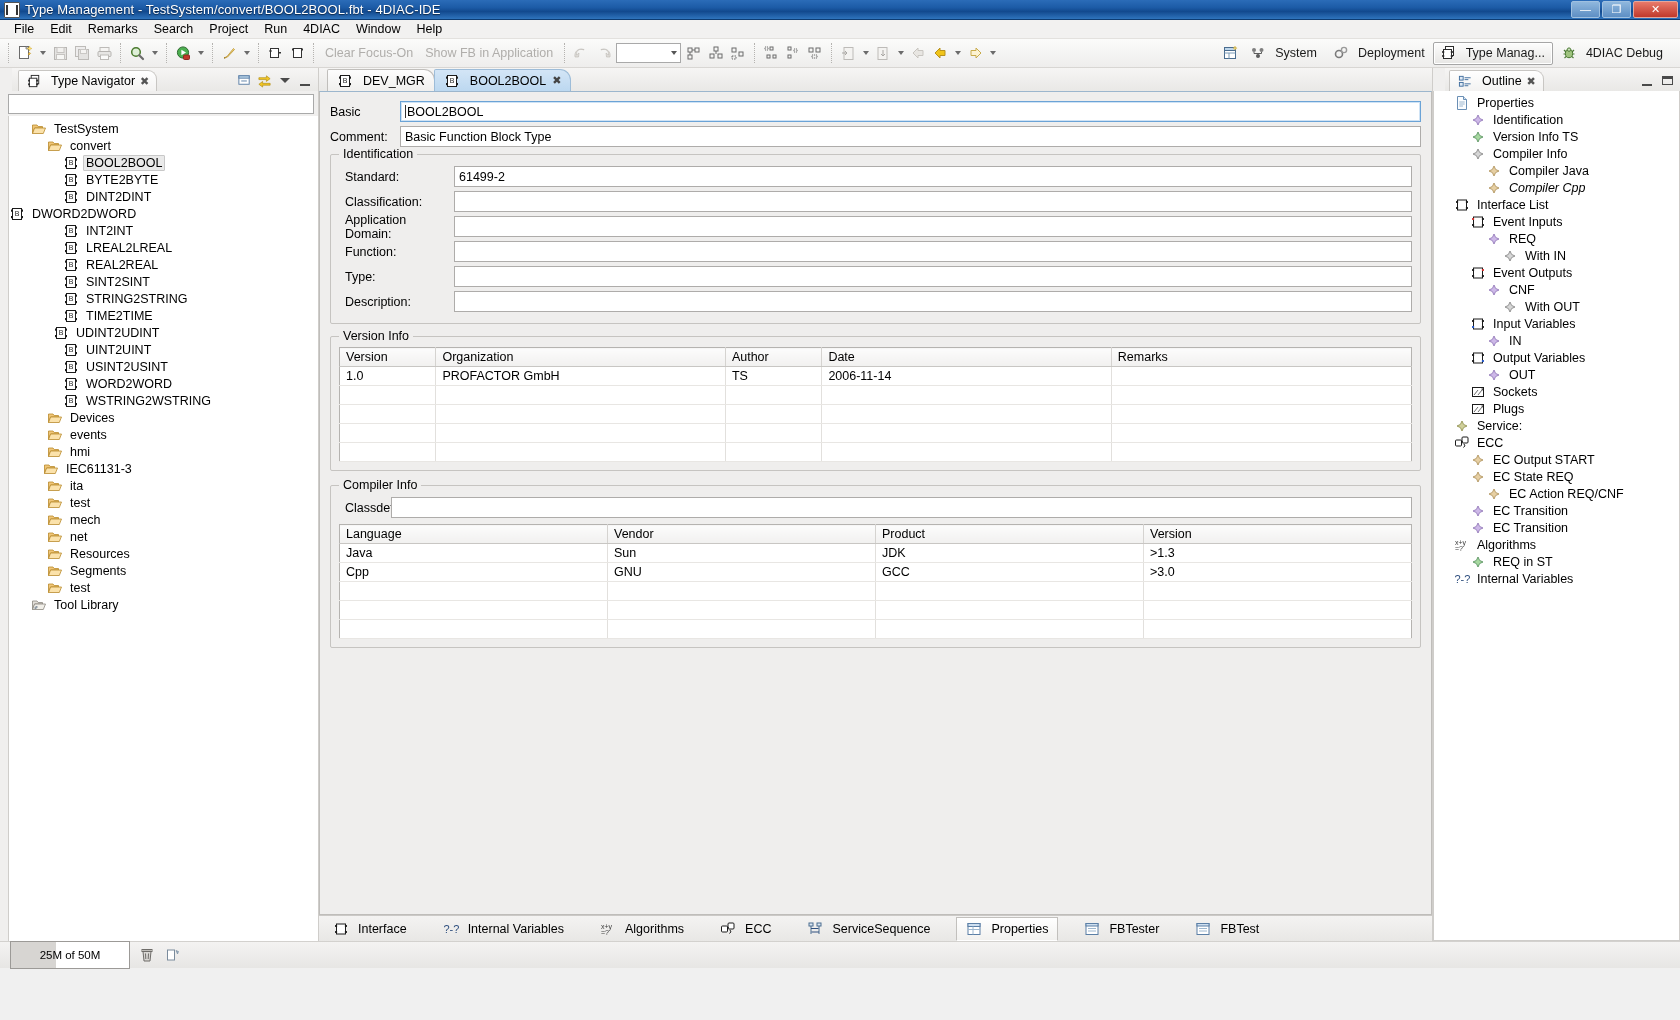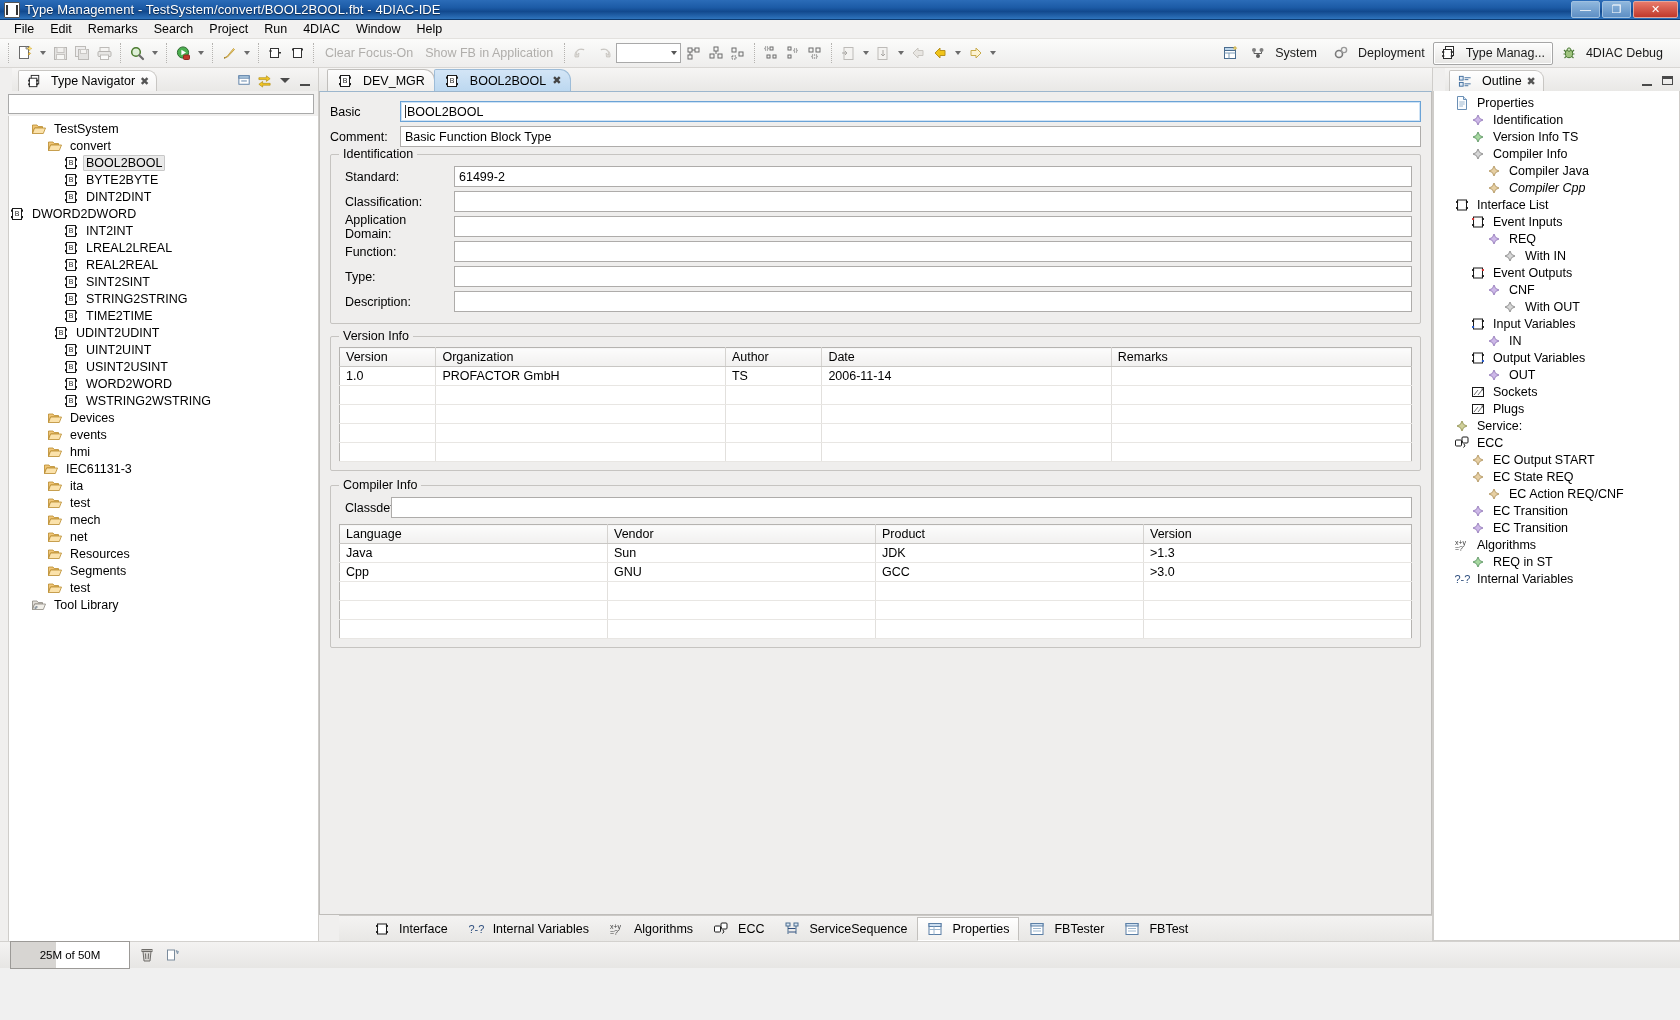--- a/index.html
+++ b/index.html
@@ -158,22 +158,22 @@
     padding:2px 6px; height:19px;
   }
   table.grid td {
     font-size:12.5px; border-right:1px solid #e2e0dd; border-bottom:1px solid #e8e6e3;
     padding:1px 6px; height:19px; vertical-align:middle;
   }
   table.grid tr td:last-child, table.grid tr th:last-child { border-right:none; }
 
   
   #bottomtabs {
-    height:26px; display:flex; align-items:center; gap:0px; padding-left:25px;
-    background:linear-gradient(180deg,#f4f3f2,#e8e7e5); border-top:1px solid #cbc9c6;margin-left:20px;
+    height:26px; display:flex; align-items:center; gap:16px; padding-left:4px;
+    background:linear-gradient(180deg,#f4f3f2,#e8e7e5); border-top:1px solid #cbc9c6;
   }
   .btab { display:flex;align-items:center;gap:5px;height:24px;padding:0 9px;font-size:12.5px; border:1px solid transparent; }
   .btab.active { background:linear-gradient(180deg,#ffffff,#f2f1ef); border:1px solid #c2c0bd; border-bottom-color:#fff; }
 
   
   #rightview { width:248px; border-left:1px solid #cfcdca; }
   #outlinetree { flex:1; background:#fff; border:1px solid #cfcdca; border-top:none; overflow:hidden; padding-top:3px; }
 
   
   #statusbar {

